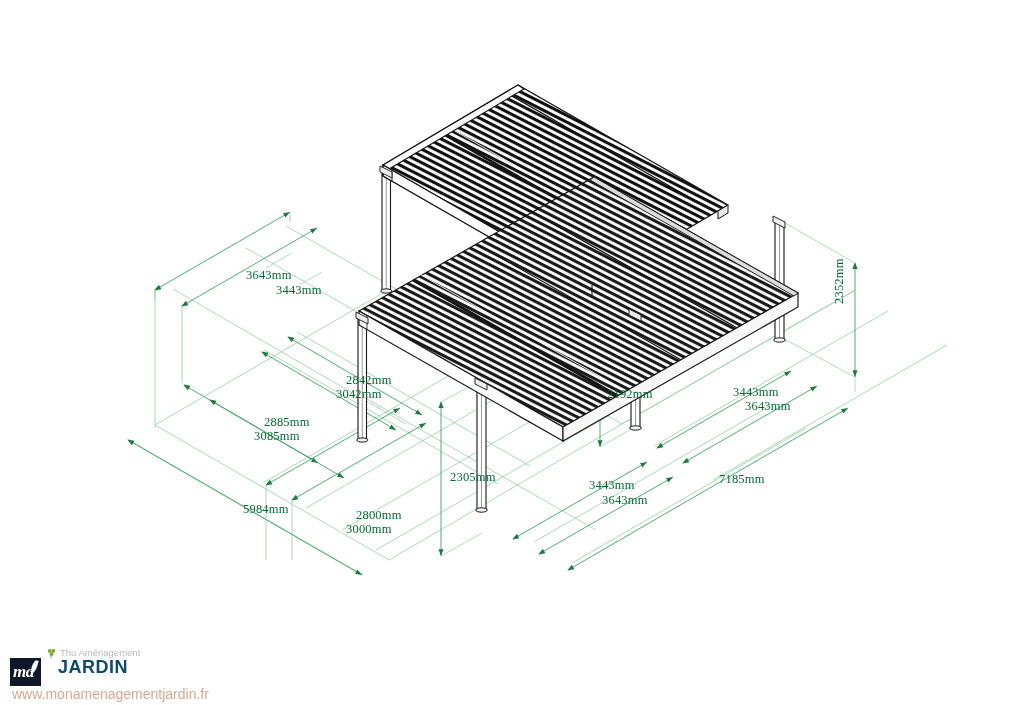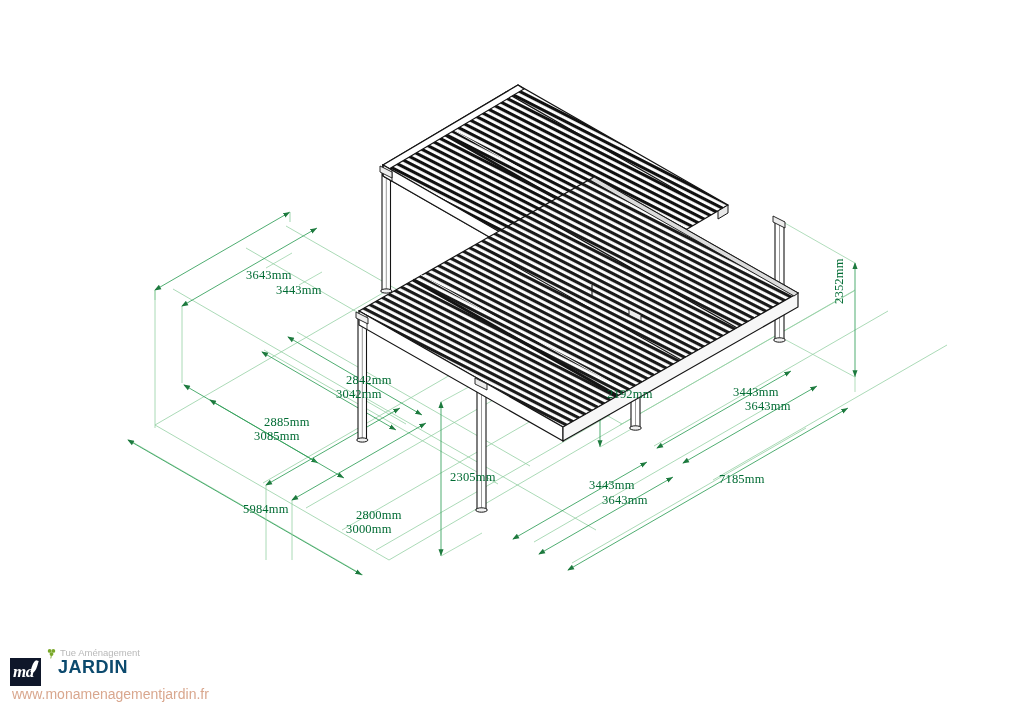--- a/index.html
+++ b/index.html
@@ -365,18 +365,18 @@
       <span id="logo-leaf"></span>
     </div>
 
     <svg id="logo-flower" viewBox="0 0 12 12">
       <circle cx="4" cy="3.2" r="2.1" fill="#7aa82a"></circle>
       <circle cx="8" cy="3.2" r="2.1" fill="#7aa82a"></circle>
       <circle cx="6" cy="6.6" r="2.1" fill="#7aa82a"></circle>
       <path d="M6 7.5 L5.2 11.4" stroke="#7aa82a" stroke-width="1" fill="none"></path>
     </svg>
 
-    <div id="logo-mon">Tue Aménagement</div>
+    <div id="logo-mon">Thu Aménagement</div>
     <div id="logo-jardin">JARDIN</div>
     <div id="logo-url">www.monamenagementjardin.fr</div>
   </div>
 
 </div>
 
 </body></html>

